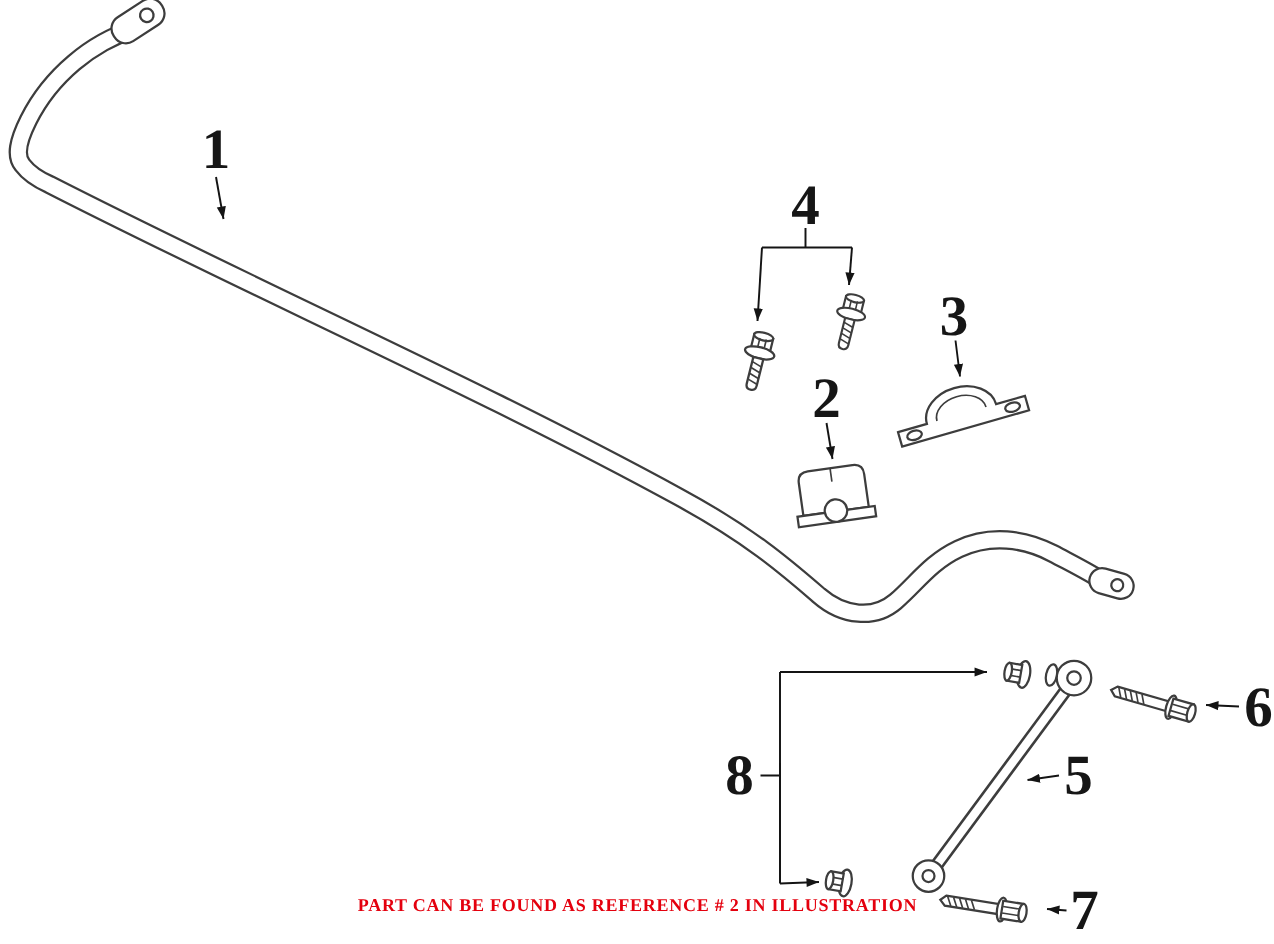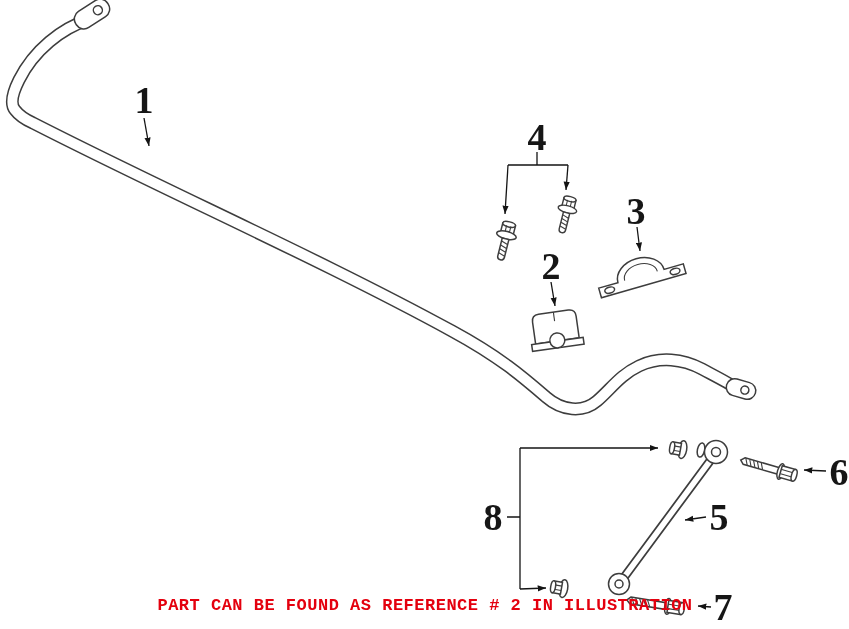--- a/index.html
+++ b/index.html
@@ -8,21 +8,21 @@
   .stage { position:relative; width:849px; height:629px; background:#ffffff; overflow:hidden; }
   .stage svg { position:absolute; left:0; top:0; }
 
   .callout {
     position:absolute; transform:translate(-50%,-50%);
     font-family:"Liberation Serif", serif; font-size:38px; font-weight:700;
     color:#161616; line-height:1; white-space:nowrap;
   }
   .note {
     position:absolute; left:425px; top:596px; transform:translateX(-50%);
-    font-family:Liberation Mono, monospace; font-size:17px; font-weight:700;
+    font-family:Liberation Serif, serif; font-size:12px; font-weight:700;
     letter-spacing:0.5px; color:#e4000e; white-space:nowrap;
   }
 
   .part   { fill:#ffffff; stroke:#3d3d3d; stroke-width:1.5; }
   .thin   { fill:none;   stroke:#3d3d3d; stroke-width:1.1; }
   .tube-out { fill:none; stroke:#3d3d3d; stroke-width:13; }
   .tube-in  { fill:none; stroke:#ffffff; stroke-width:10; }
   .rod-out  { fill:none; stroke:#3d3d3d; stroke-width:9;  stroke-linecap:round; }
   .rod-in   { fill:none; stroke:#ffffff; stroke-width:5.5; stroke-linecap:round; }
   .lead   { fill:none; stroke:#141414; stroke-width:1.3; }

